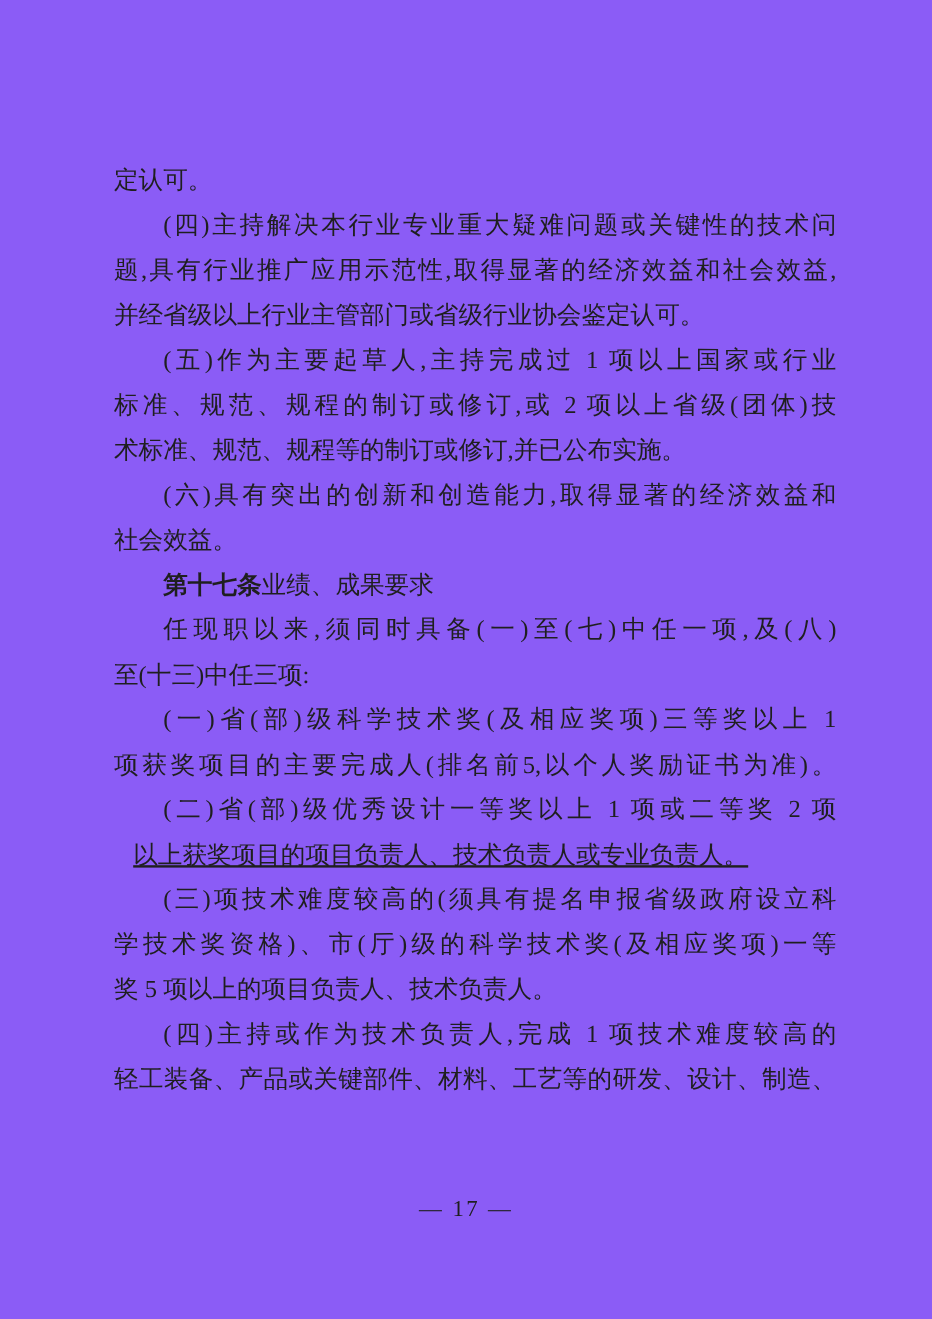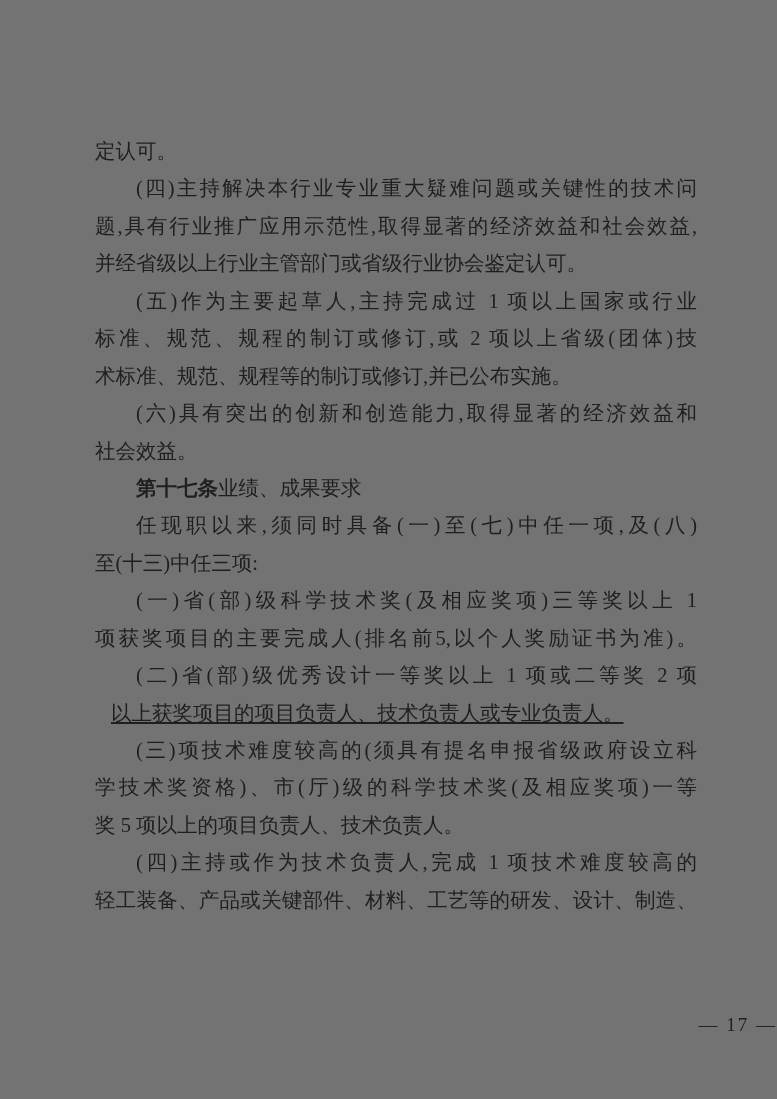--- a/index.html
+++ b/index.html
@@ -10,21 +10,21 @@
   body {
     width: 777px;
     height: 1099px;
     font-family: "Liberation Serif", "DejaVu Serif", serif;
     color: #1f1f1f;
   }
   .page {
     position: relative;
     width: 777px;
     height: 1099px;
-    background: #737373;
+    background: #8b5cf6;
     overflow: hidden;
   }
   .body-text {
     position: absolute;
     left: 95px;
     top: 133px;
     width: 602px;
     font-size: 20.5px;
     line-height: 37.45px;
   }
@@ -51,24 +51,23 @@
     font-weight: 700;
     font-family: Liberation Serif, serif;
   }
   .heading .article-title {
   }
   .footer {
     position: absolute;
     left: 0;
     top: 997px;
     width: 777px;
-    text-align: right;
+    text-align: center;
     font-size: 19px;
     letter-spacing: 2px;
-    margin-top: 17px;
   }
 </style>
 </head>
 <body>
 
 <div class="page">
 
   <div class="body-text">
     <div class="line">定认可。</div>
     <div class="line indent fill">(四)主持解决本行业专业重大疑难问题或关键性的技术问</div>

